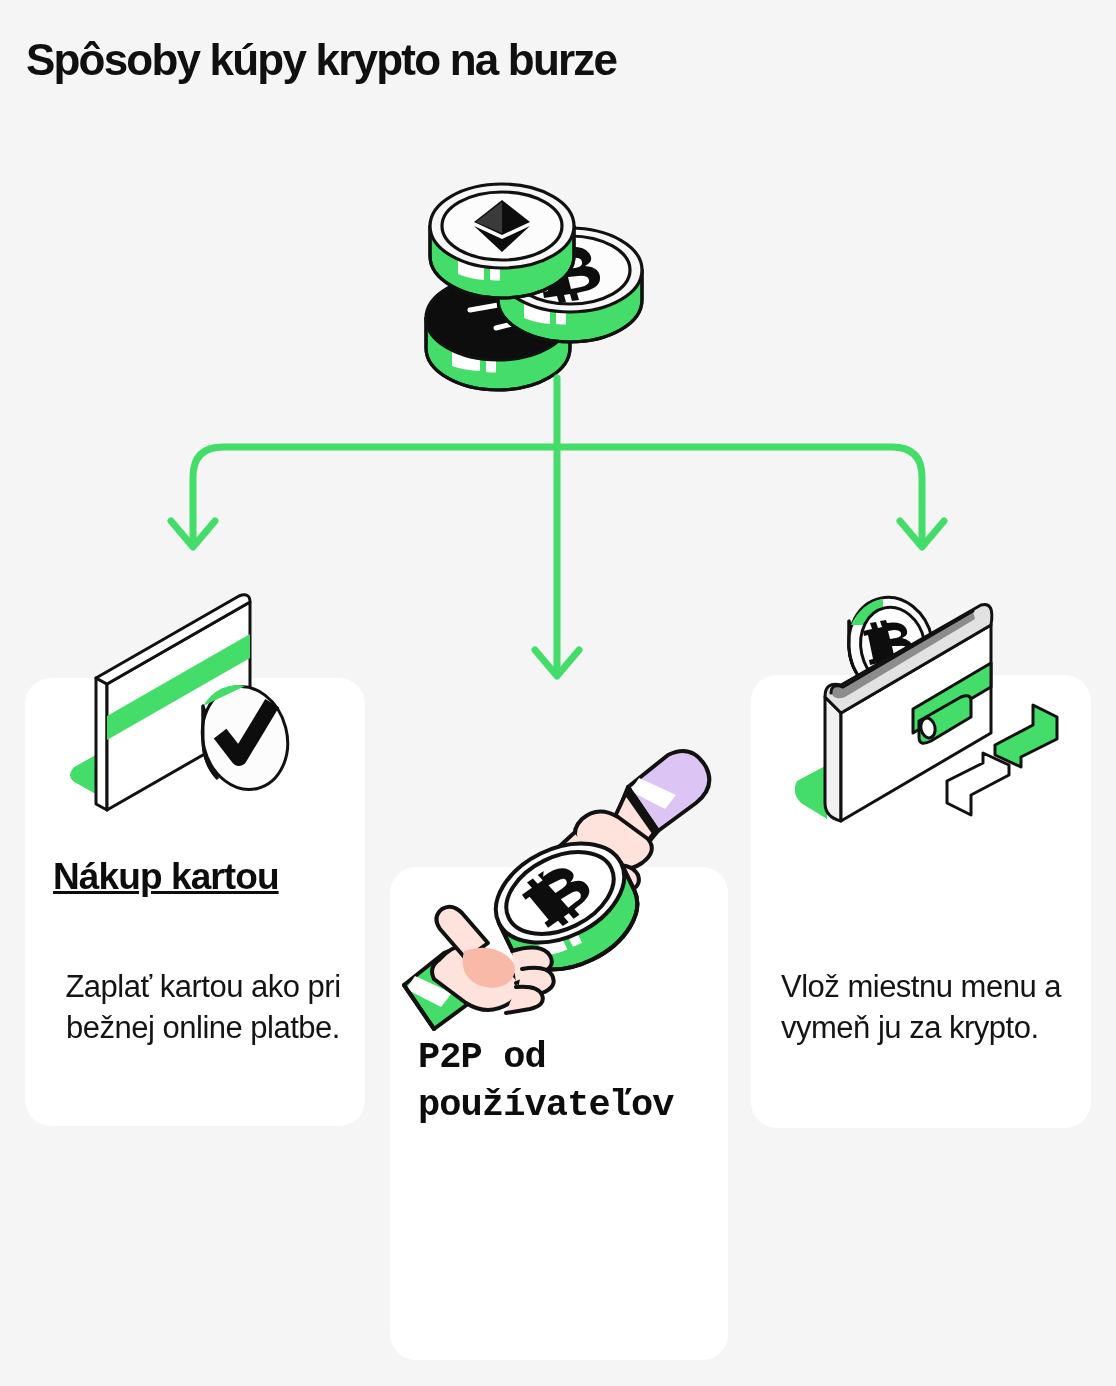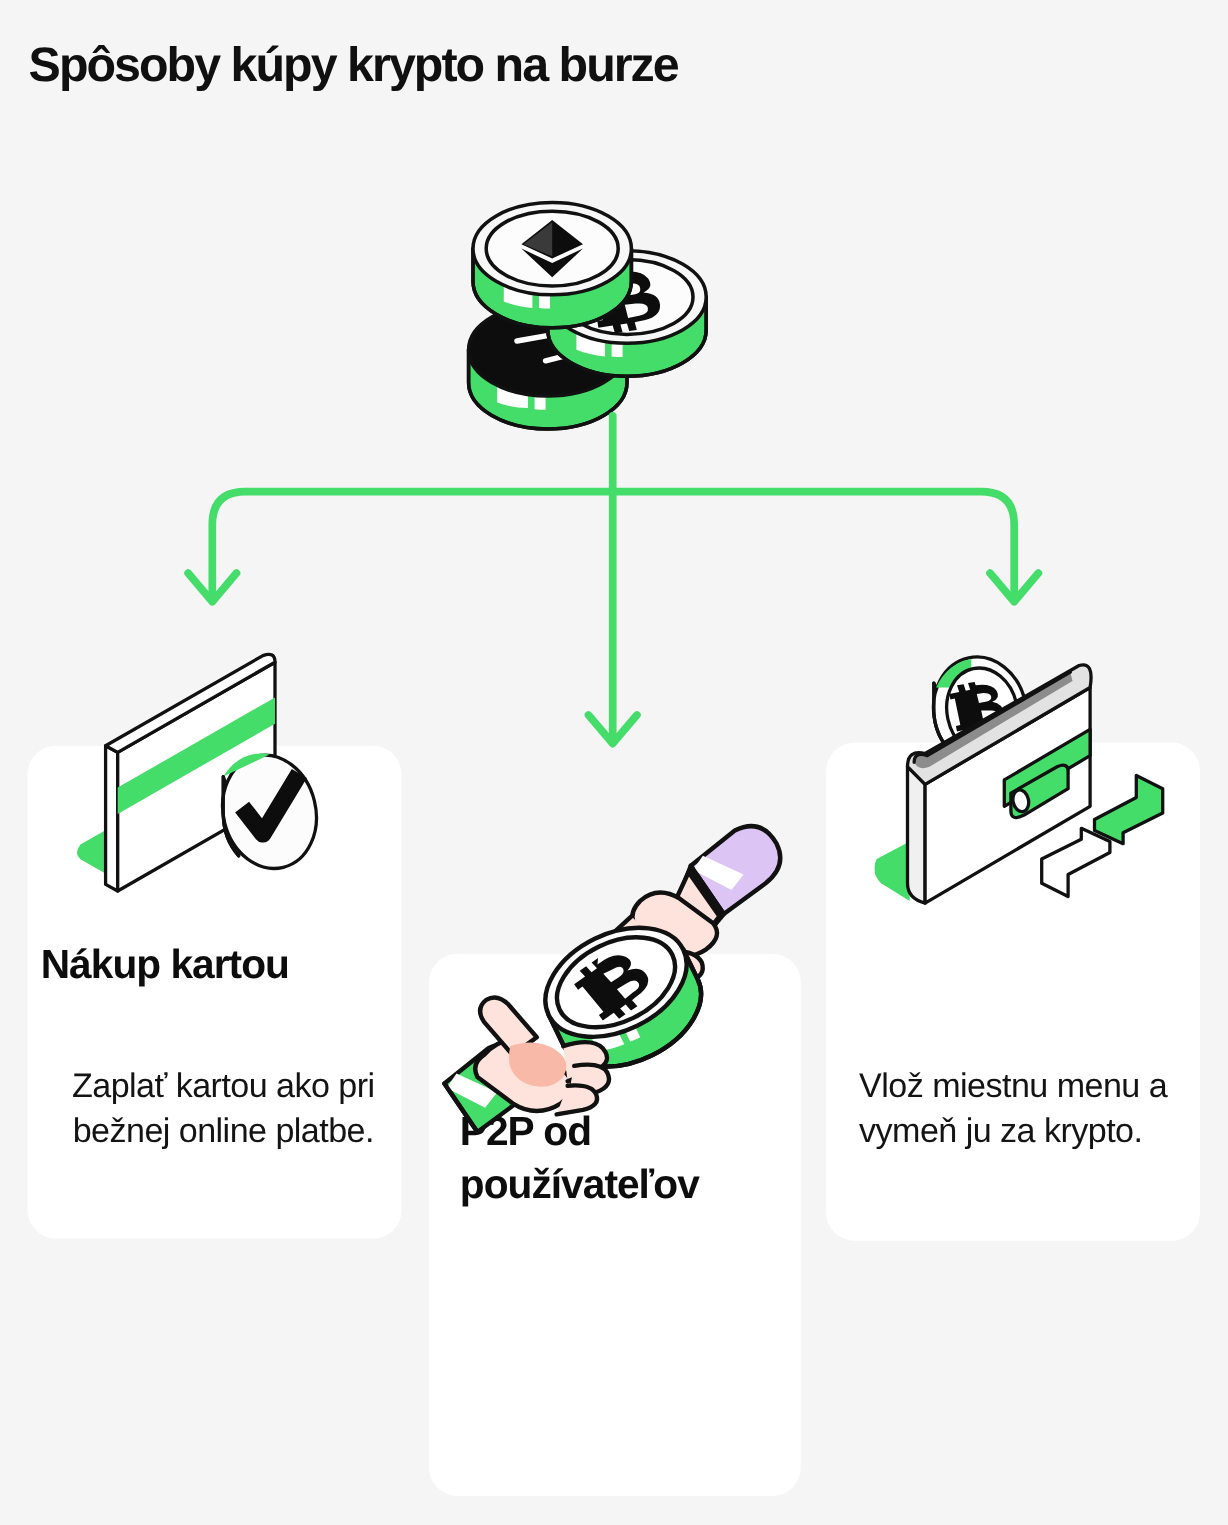--- a/index.html
+++ b/index.html
@@ -65,24 +65,24 @@
   .card-body {
     position: absolute;
     margin: 0;
     font-size: 31px;
     line-height: 41px;
     font-weight: 400;
     letter-spacing: -0.5px;
     color: #141414;
   }
 
-  .card-left .card-title  { left: 12px; top: 175px; width: 300px; }
+  .card-left .card-title  { left: 28px; top: 175px; width: 300px; text-decoration: underline; }
   .card-left .card-body   { left: 28px; top: 288px; width: 300px; text-align: center; }
 
-  .card-mid .card-title   { left: 28px; top: 138px; width: 300px; }
+  .card-mid .card-title   { left: 28px; top: 166px; width: 300px; font-family: Liberation Mono, monospace; }
   .card-mid .card-body    { left: 28px; top: 263px; width: 300px; }
 
   .card-right .card-title { left: 30px; top: 178px; width: 300px; }
   .card-right .card-body  { left: 30px; top: 291px; width: 300px; }
 
   
   .illus {
     position: absolute;
   }
   .illus-coins   { left: 412px; top: 158px;  width: 300px; height: 245px; }

